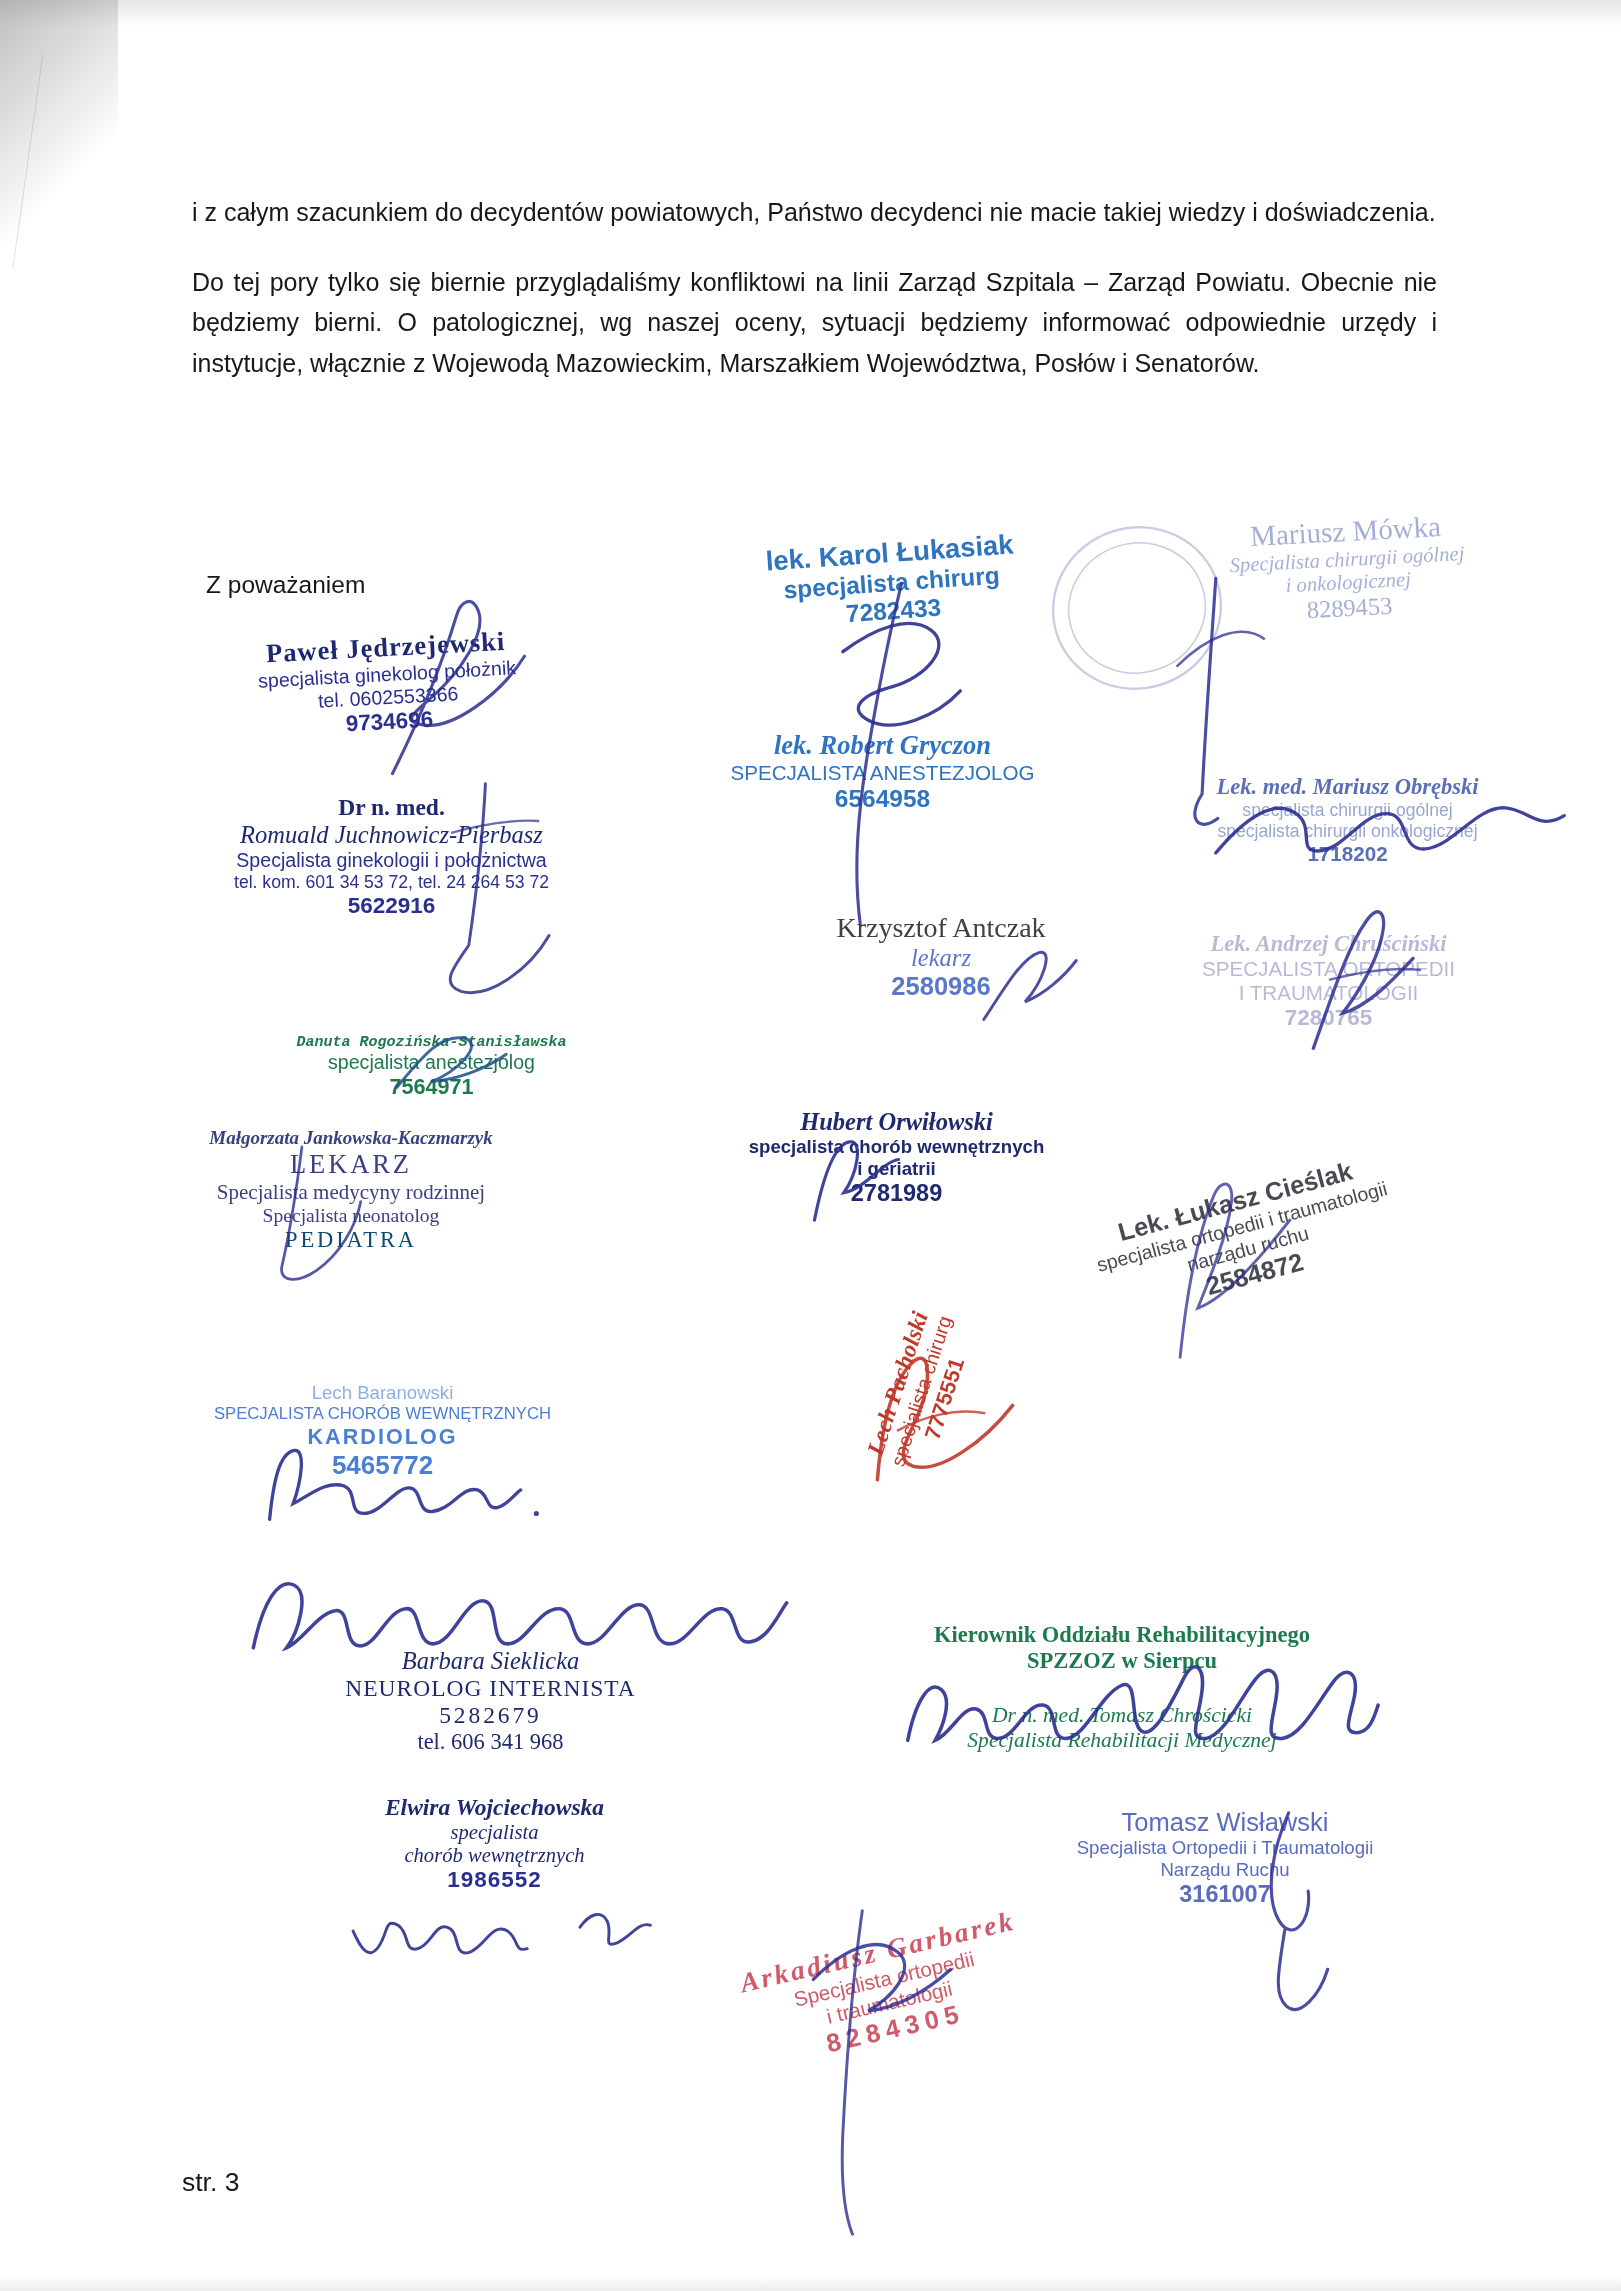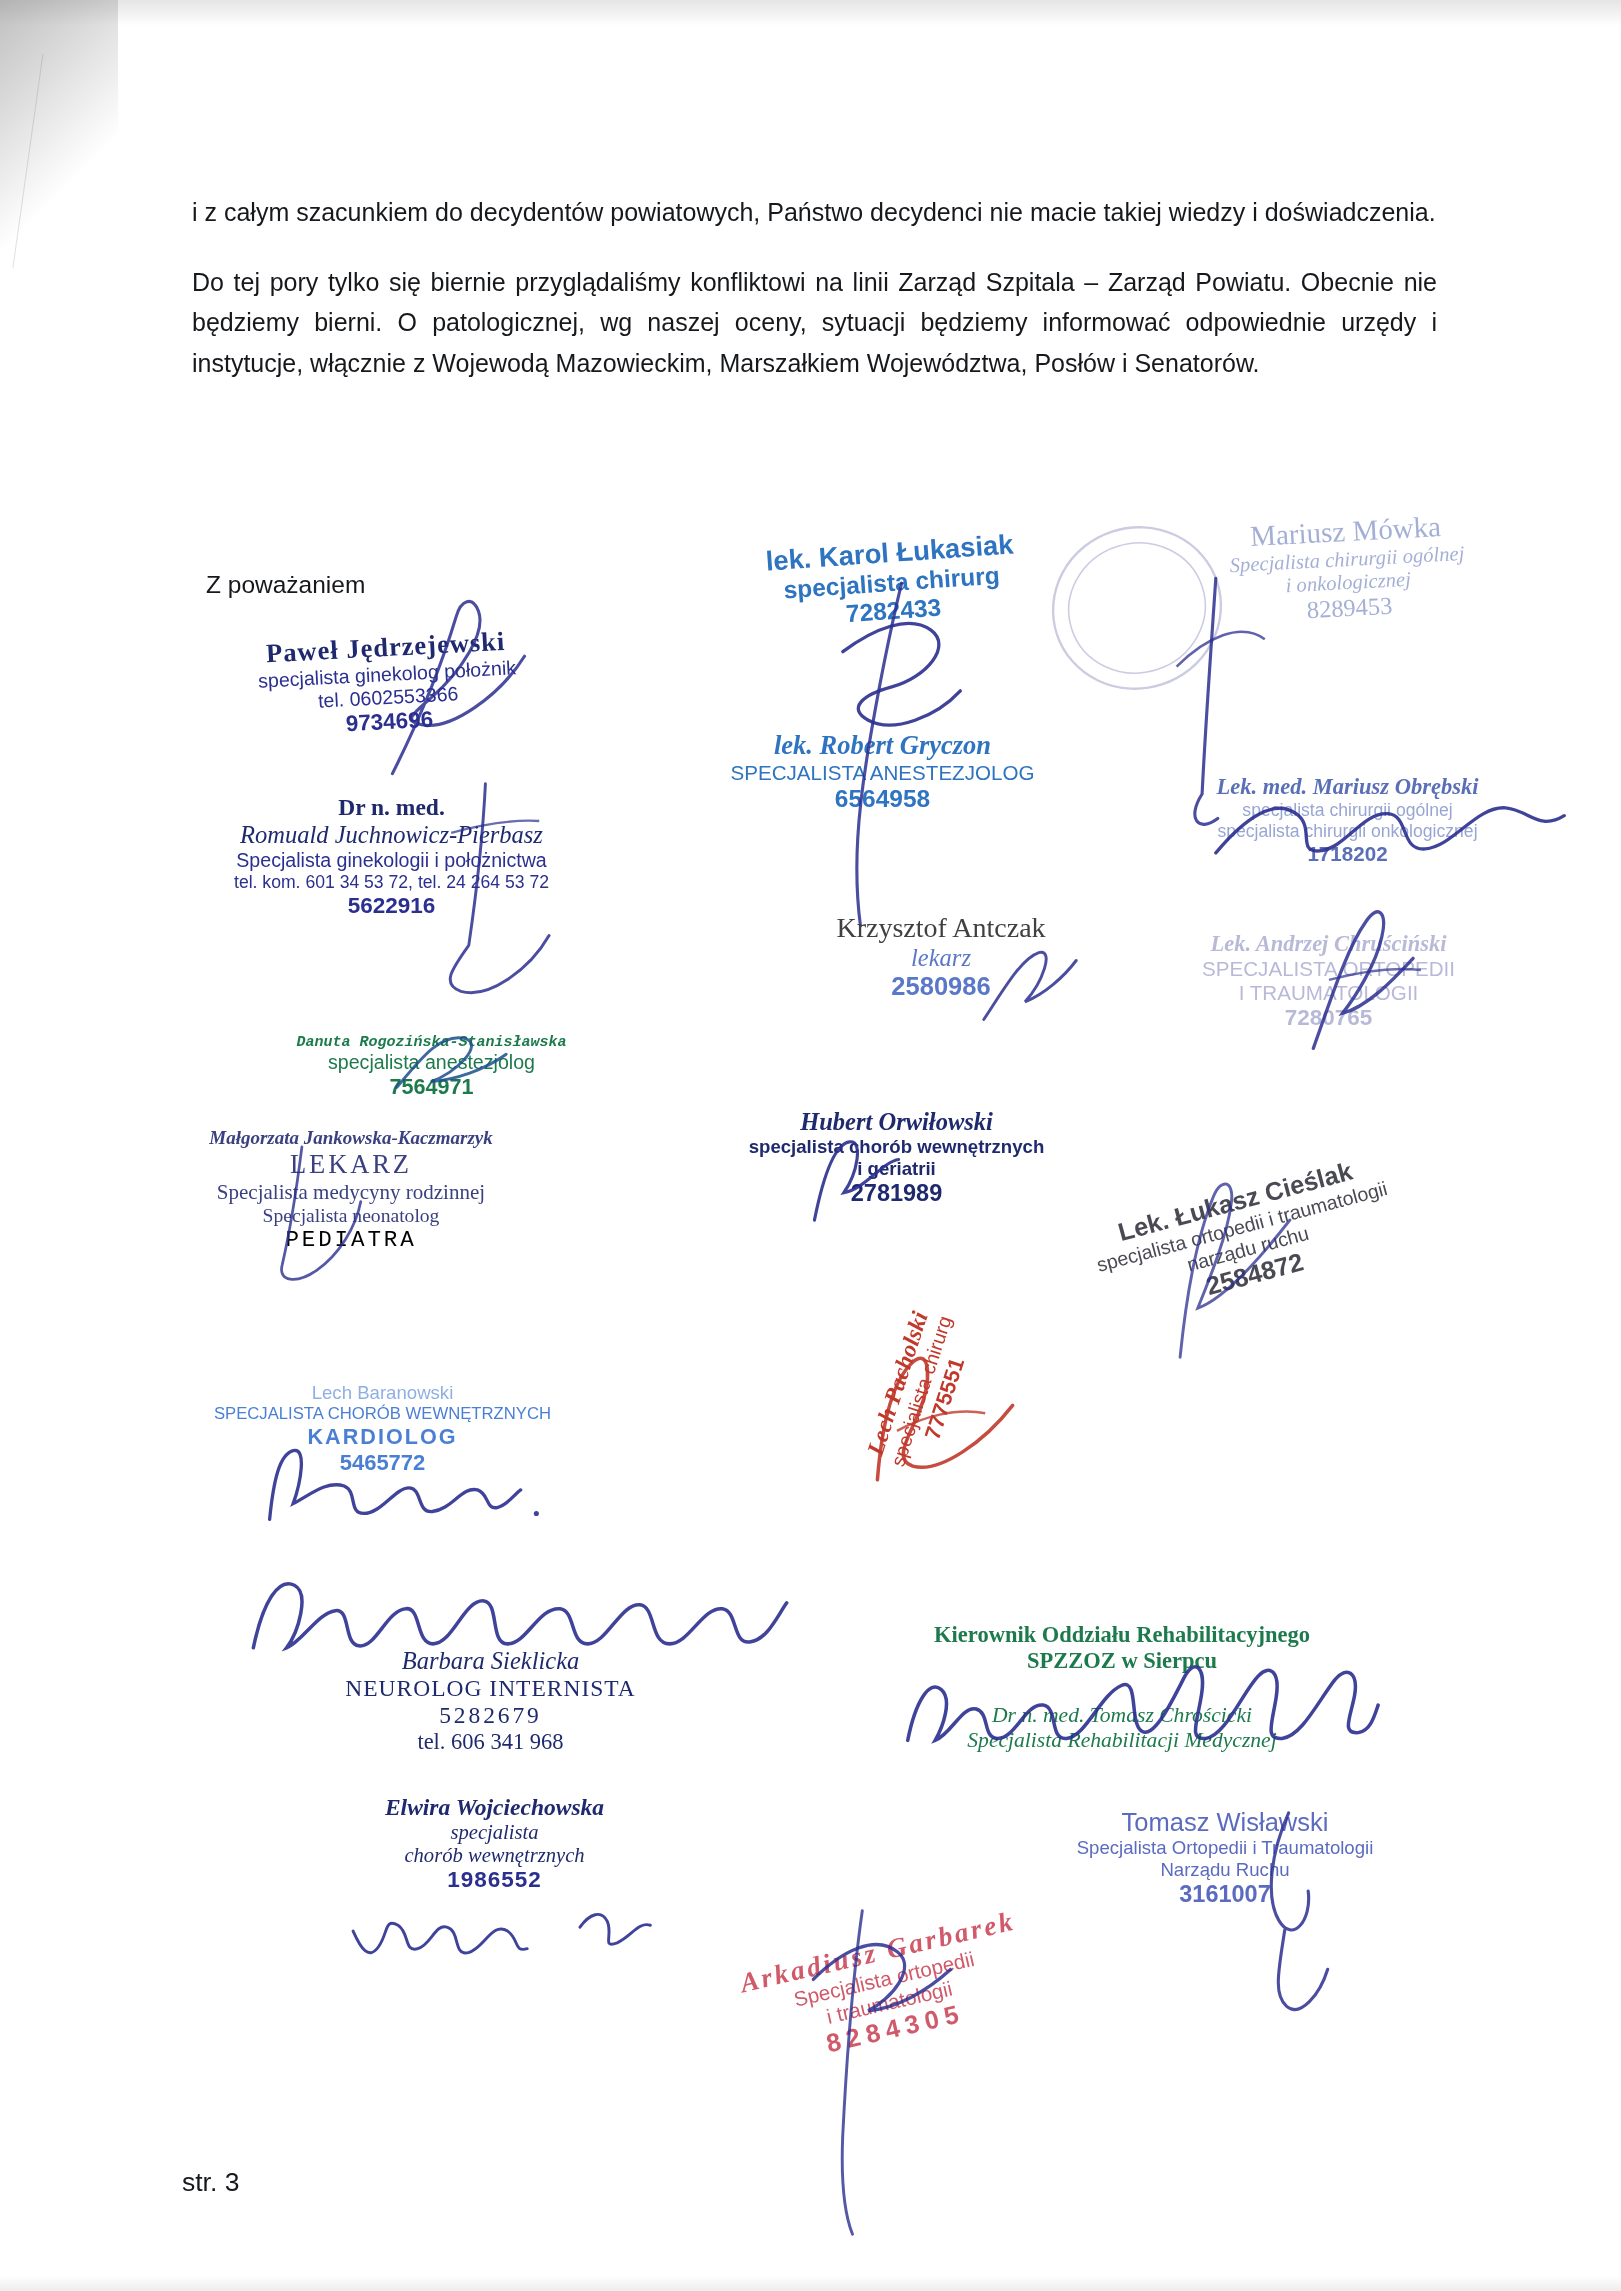--- a/index.html
+++ b/index.html
@@ -147,31 +147,31 @@
   </div>
   <svg class="scribble" style="left:387px; top:1019px;" width="127" height="88" viewBox="0 0 130 90">
     <path d="M10 70 C35 40, 55 14, 80 20 C100 26, 70 56, 45 64 C70 62, 100 52, 122 36" fill="none" stroke="#1b4f8c" stroke-width="3" stroke-linecap="round" opacity=".85"></path>
   </svg>
 
   <div class="sig" style="left:165px; top:1127px; width:372px;">
     <span class="l serif ital" style="font-size:19px; color:#3a4080;font-weight:bold;">Małgorzata Jankowska-Kaczmarzyk</span>
     <span class="l serif" style="font-size:26.5px; letter-spacing:2.9px; color:#3a4080;">LEKARZ</span>
     <span class="l serif" style="font-size:21px; color:#3a4080;">Specjalista medycyny rodzinnej</span>
     <span class="l serif" style="font-size:19.6px; color:#3a4080;">Specjalista neonatolog</span>
-    <span class="l serif" style="font-size:22.5px; letter-spacing:2.9px; color:#000000;font-family:Liberation Mono, monospace;">PEDIATRA</span>
+    <span class="l serif" style="font-size:22.5px; letter-spacing:2.9px; color:#0c4a6e;">PEDIATRA</span>
   </div>
   <svg class="scribble" style="left:243px; top:1137px;" width="157" height="147" viewBox="0 0 160 150">
     <path d="M60 10 C55 50, 48 95, 40 130 C35 148, 55 150, 75 136 C98 120, 115 92, 120 66" fill="none" stroke="#2b2f8f" stroke-width="2.8" stroke-linecap="round" opacity=".8"></path>
   </svg>
 
   <div class="sig" style="left:206px; top:1382px; width:353px;">
     <span class="l lblue faded" style="font-size:18.6px;">Lech Baranowski</span>
     <span class="l lblue" style="font-size:16.7px;">SPECJALISTA CHORÓB WEWNĘTRZNYCH</span>
     <span class="l lblue bold" style="font-size:21.6px; letter-spacing:2px;">KARDIOLOG</span>
-    <span class="l lblue bold" style="font-size:22px;">5465772</span>
+    <span class="l lblue bold" style="font-size:26px;">5465772</span>
   </div>
   <svg class="scribble" style="left:250px; top:1431px;" width="304" height="108" viewBox="0 0 310 110">
     <path d="M20 90 C24 50, 30 24, 44 20 C58 16, 52 52, 44 74 C60 66, 78 50, 96 56 C110 62, 100 84, 116 84 C134 84, 148 58, 162 58 C176 58, 170 84, 186 82 C206 80, 216 56, 232 60 C244 64, 240 80, 252 78 C262 76, 268 66, 276 60" fill="none" stroke="#2b2f8f" stroke-width="3.4" stroke-linecap="round" fill-opacity="0" opacity=".9"></path>
     <circle cx="292" cy="84" r="2.6" fill="#2b2f8f" opacity=".9"></circle>
   </svg>
 
   <svg class="scribble" style="left:233px; top:1554px;" width="578" height="127" viewBox="0 0 590 130">
     <path d="M20 96 C30 48, 46 24, 62 32 C78 40, 66 80, 54 96 C70 90, 86 60, 104 58 C120 56, 112 92, 128 94 C146 96, 156 58, 176 56 C192 54, 186 92, 204 92 C224 92, 236 46, 256 48 C272 50, 262 92, 280 92 C300 92, 312 54, 334 56 C350 58, 344 92, 362 92 C382 92, 396 50, 416 52 C432 54, 426 92, 446 92 C466 92, 480 54, 500 56 C516 58, 510 92, 528 90 C546 88, 556 64, 566 50" fill="none" stroke="#2b2f8f" stroke-width="3.6" stroke-linecap="round" opacity=".9"></path>
   </svg>
   <div class="sig" style="left:314px; top:1647px; width:353px;">

